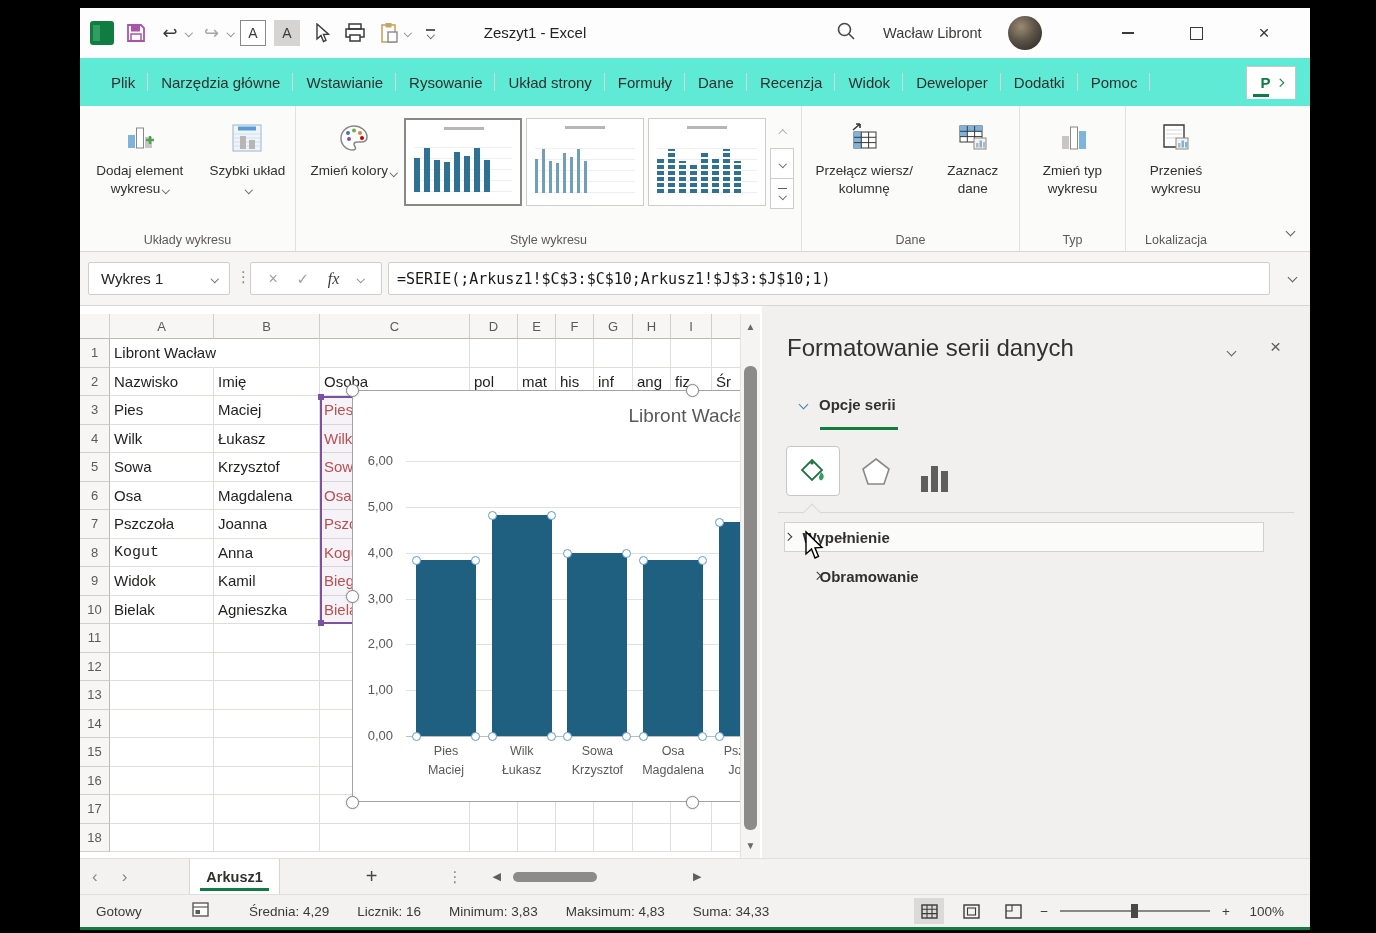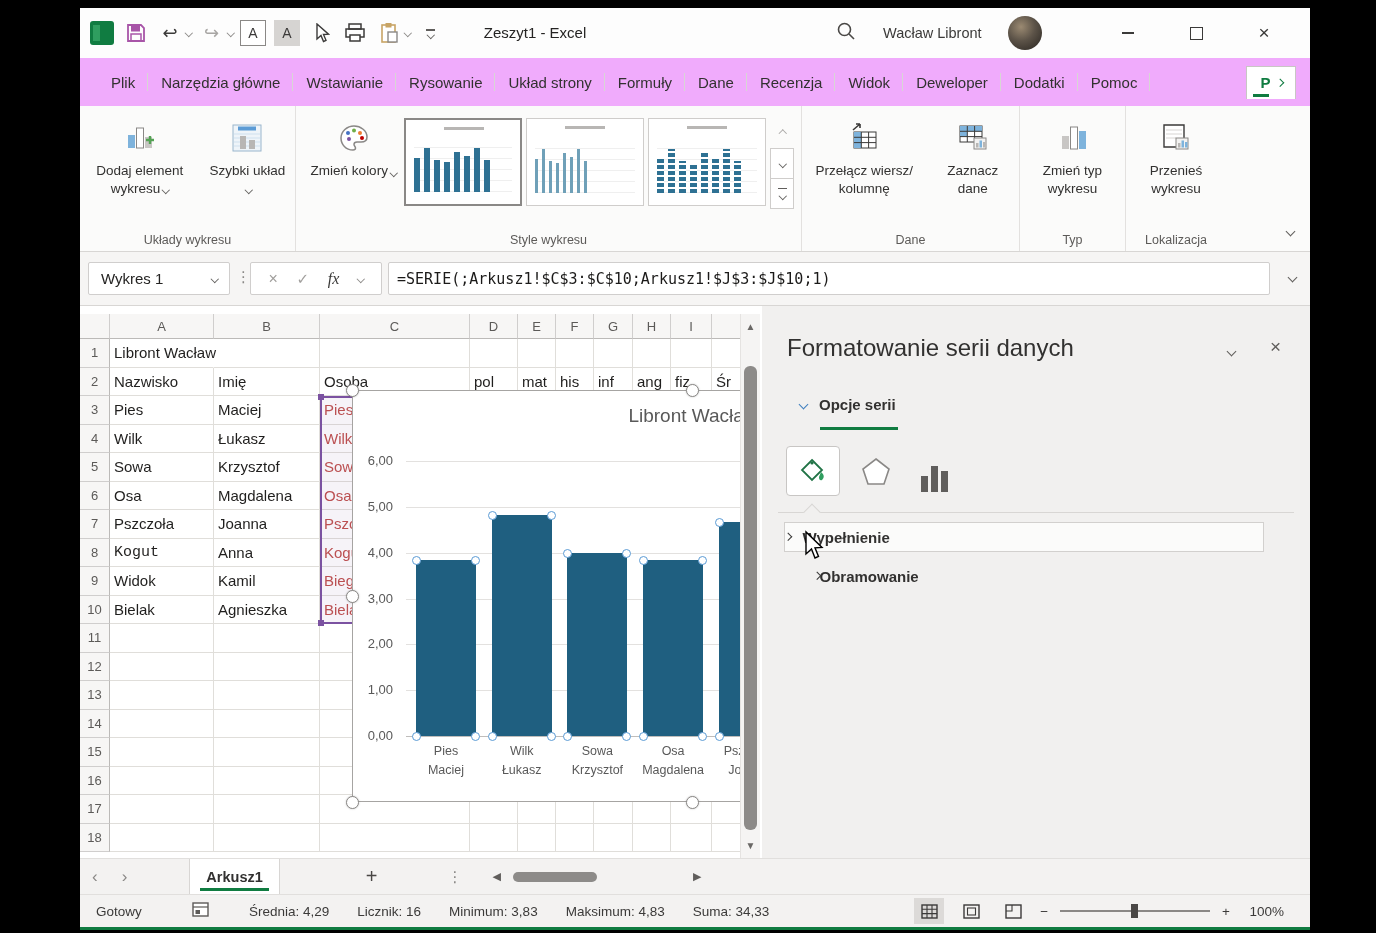--- a/index.html
+++ b/index.html
@@ -32,21 +32,21 @@
   .maxbox{width:11px;height:11px;border:1.3px solid #3b3a39;}
 
   
   .cv{display:inline-block;width:6px;height:6px;border-right:1.5px solid currentColor;border-bottom:1.5px solid currentColor;
       transform:rotate(45deg);}
   .cv.r{transform:rotate(-45deg);}
   .cv.u{transform:rotate(-135deg);}
   .cv.tiny{width:4.5px;height:4.5px;border-width:1.2px;}
 
   
-  .tabrow{position:absolute;left:0;top:50px;width:100%;height:48px;background:#f0abfc;display:flex;align-items:center;
+  .tabrow{position:absolute;left:0;top:50px;width:100%;height:48px;background:#5eead4;display:flex;align-items:center;
           padding-left:18px;box-sizing:border-box;}
   .rtab{position:relative;padding:0 13px;font-size:15px;color:#323130;height:32px;display:flex;align-items:center;gap:6px;white-space:nowrap;}
   .rtab:after{content:"";position:absolute;right:0;top:7px;height:18px;width:1px;background:#d8d6d4;}
   .rtab-active{margin-left:auto;margin-right:14px;background:#fff;border:1px solid #c8c6c4;border-bottom:none;color:#107C41;font-weight:bold;}
   .rtab-active:after{display:none;}
   .rtab-active:before{content:"";position:absolute;left:6px;bottom:2px;width:16px;height:3px;background:#107C41;}
 
   
   .ribbon{position:absolute;left:0;top:98px;width:100%;height:146px;background:#fbfbfa;border-bottom:1px solid #d8d6d4;
           box-sizing:border-box;display:flex;}

